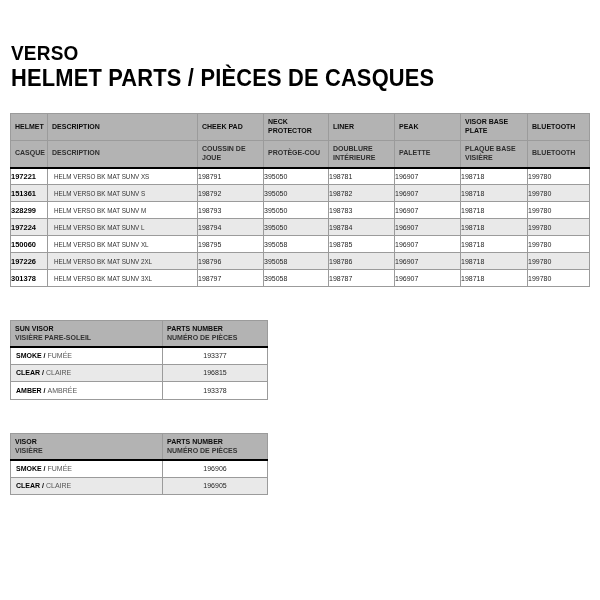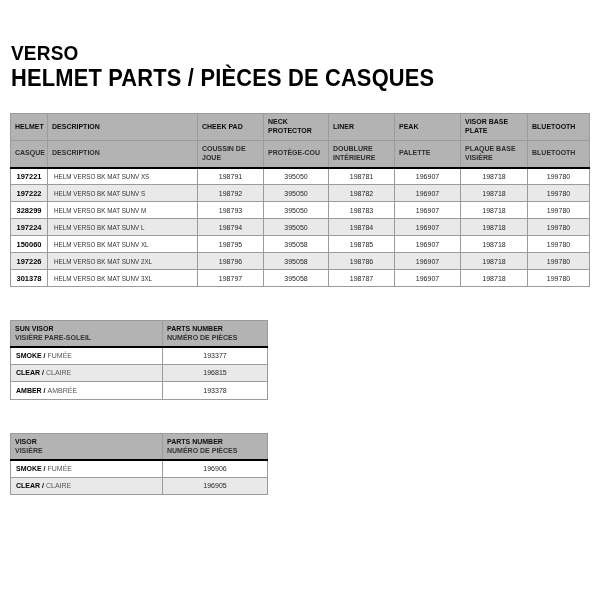--- a/index.html
+++ b/index.html
@@ -29,21 +29,21 @@
   table { border: 1px solid #7f7f7f; }
   tbody tr { background: #ffffff; }
   tbody tr:nth-child(even) { background: #e9e9e9; }
   
   .main-table { position: absolute; left: 10px; top: 113px; width: 579px; }
   .main-table thead tr { height: 27px; }
   .main-table thead th { font-size: 7px; line-height: 1.25; white-space: normal; }
   .main-table thead tr.row-en th { color: #0c0c0c; font-weight: bold; }
   .main-table thead tr.row-fr th { color: #2e2e2e; font-weight: bold; }
   .main-table tbody tr { height: 17px; }
-  .main-table td { font-size: 7px; text-align: center; color: #1f1f1f; }
+  .main-table td { font-size: 7px; color: #1f1f1f; }
   .main-table td.code { font-weight: bold; font-size: 7.5px; color: #000; }
   .main-table td.desc { text-align: left; padding-left: 6px; font-size: 6.3px; color: #333; }
   
   .c-helmet { width: 37px; } .c-desc { width: 150px; } .c-cheek { width: 66px; }
   .c-neck { width: 65px; } .c-liner { width: 66px; } .c-peak { width: 66px; }
   .c-vbp { width: 67px; } .c-bt { width: 62px; }
   
   .small-table { position: absolute; left: 10px; width: 257px; }
   .small-table.sun { top: 320px; }
   .small-table.visor { top: 433px; }
@@ -107,21 +107,21 @@
           <td class="code">197221</td>
           <td class="desc">HELM VERSO BK MAT SUNV XS</td>
           <td class="num">198791</td>
           <td class="num">395050</td>
           <td class="num">198781</td>
           <td class="num">196907</td>
           <td class="num">198718</td>
           <td class="num">199780</td>
         </tr>
         <tr>
-          <td class="code">197222</td>
+          <td class="code">151361</td>
           <td class="desc">HELM VERSO BK MAT SUNV S</td>
           <td class="num">198792</td>
           <td class="num">395050</td>
           <td class="num">198782</td>
           <td class="num">196907</td>
           <td class="num">198718</td>
           <td class="num">199780</td>
         </tr>
         <tr>
           <td class="code">328299</td>

